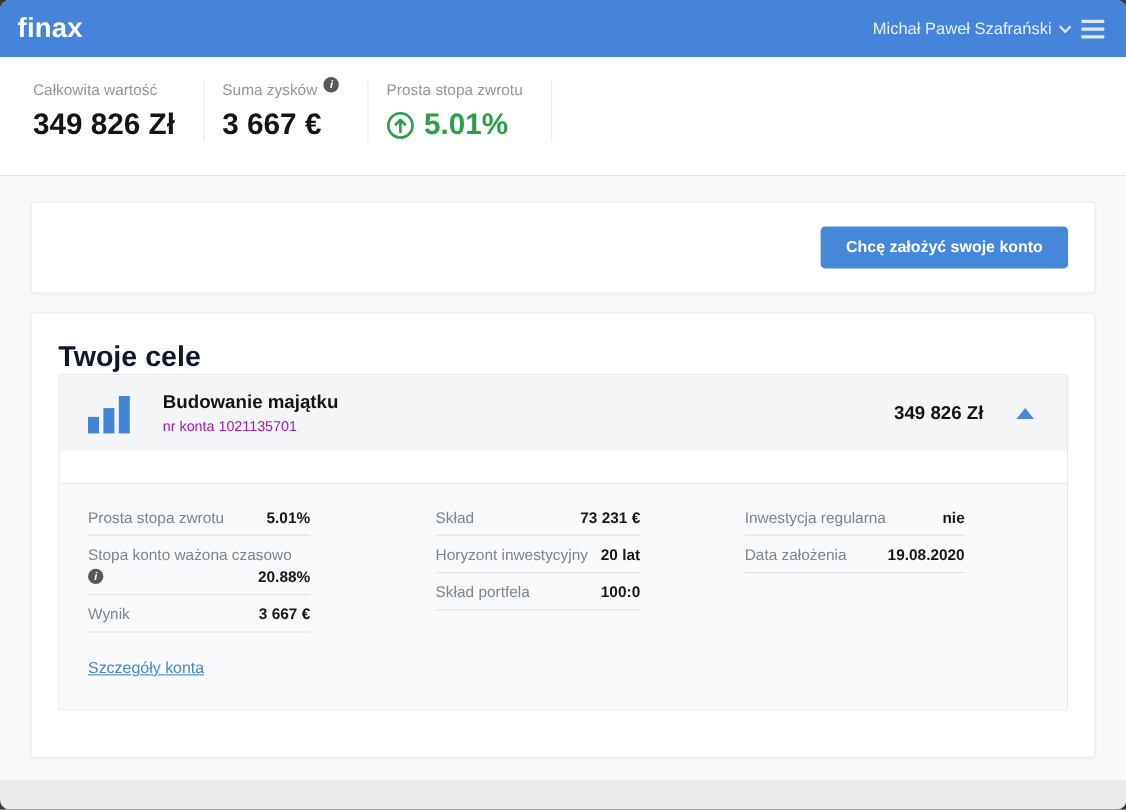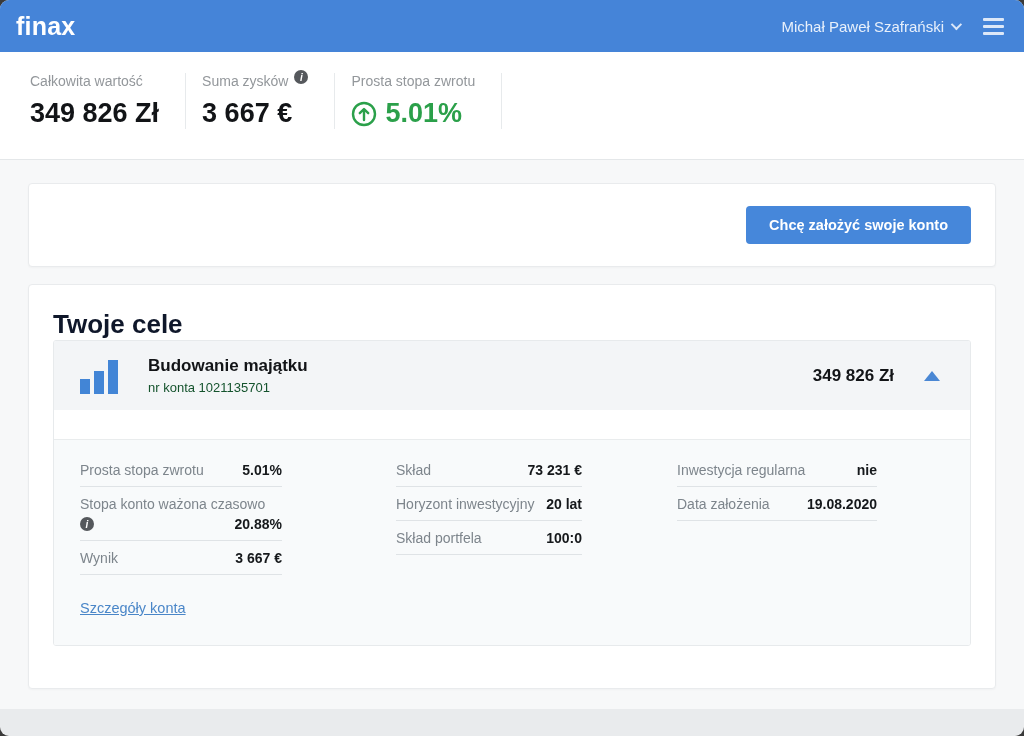--- a/index.html
+++ b/index.html
@@ -21,21 +21,21 @@
     height:52px; flex:0 0 52px;
     background:#4584d8;
     display:flex; align-items:center;
     padding:0 18px 0 16px;
   }
   .logo {
     color:#ffffff; font-size:25px; font-weight:bold;
     letter-spacing:0.2px;
     text-align:right;
   }
-  .topbar-right { margin-left:auto; display:flex; align-items:center; gap:22px; }
+  .topbar-right { margin-left:auto; display:flex; align-items:center; gap:10px; }
   .user-menu {
     color:#e8f0fb; font-size:15px;
     display:flex; align-items:center; gap:7px;
     cursor:pointer;
   }
   .chevron-down {
     width:8px; height:8px;
     border-right:2px solid #dbe7f8; border-bottom:2px solid #dbe7f8;
     transform:rotate(45deg) translateY(-2px);
   }
@@ -120,21 +120,21 @@
     background:#f3f5f7;
     padding:15px 30px 15px 26px;
     display:flex; align-items:center;
   }
   .bars-icon { display:flex; align-items:flex-end; gap:4px; margin-right:30px; height:36px; }
   .bars-icon i { display:block; background:#4285d6; width:10px; }
   .bars-icon i:nth-child(1){ height:15px; }
   .bars-icon i:nth-child(2){ height:23px; }
   .bars-icon i:nth-child(3){ height:34px; }
   .goal-name { font-size:17px; font-weight:bold; color:#121417; }
-  .goal-account { margin-top:4px; font-size:13px; color:#14532d; }
+  .goal-account { margin-top:4px; font-size:13px; color:#a21caf; }
   .goal-head-right { margin-left:auto; display:flex; align-items:center; gap:30px; }
   .goal-value { font-size:17px; font-weight:bold; color:#121417; }
   .collapse-arrow {
     width:0; height:0; cursor:pointer;
     border-left:8px solid transparent;
     border-right:8px solid transparent;
     border-bottom:10px solid #4a87d4;
   }
   .goal-spacer { height:29px; background:#ffffff; }
   .goal-details {

